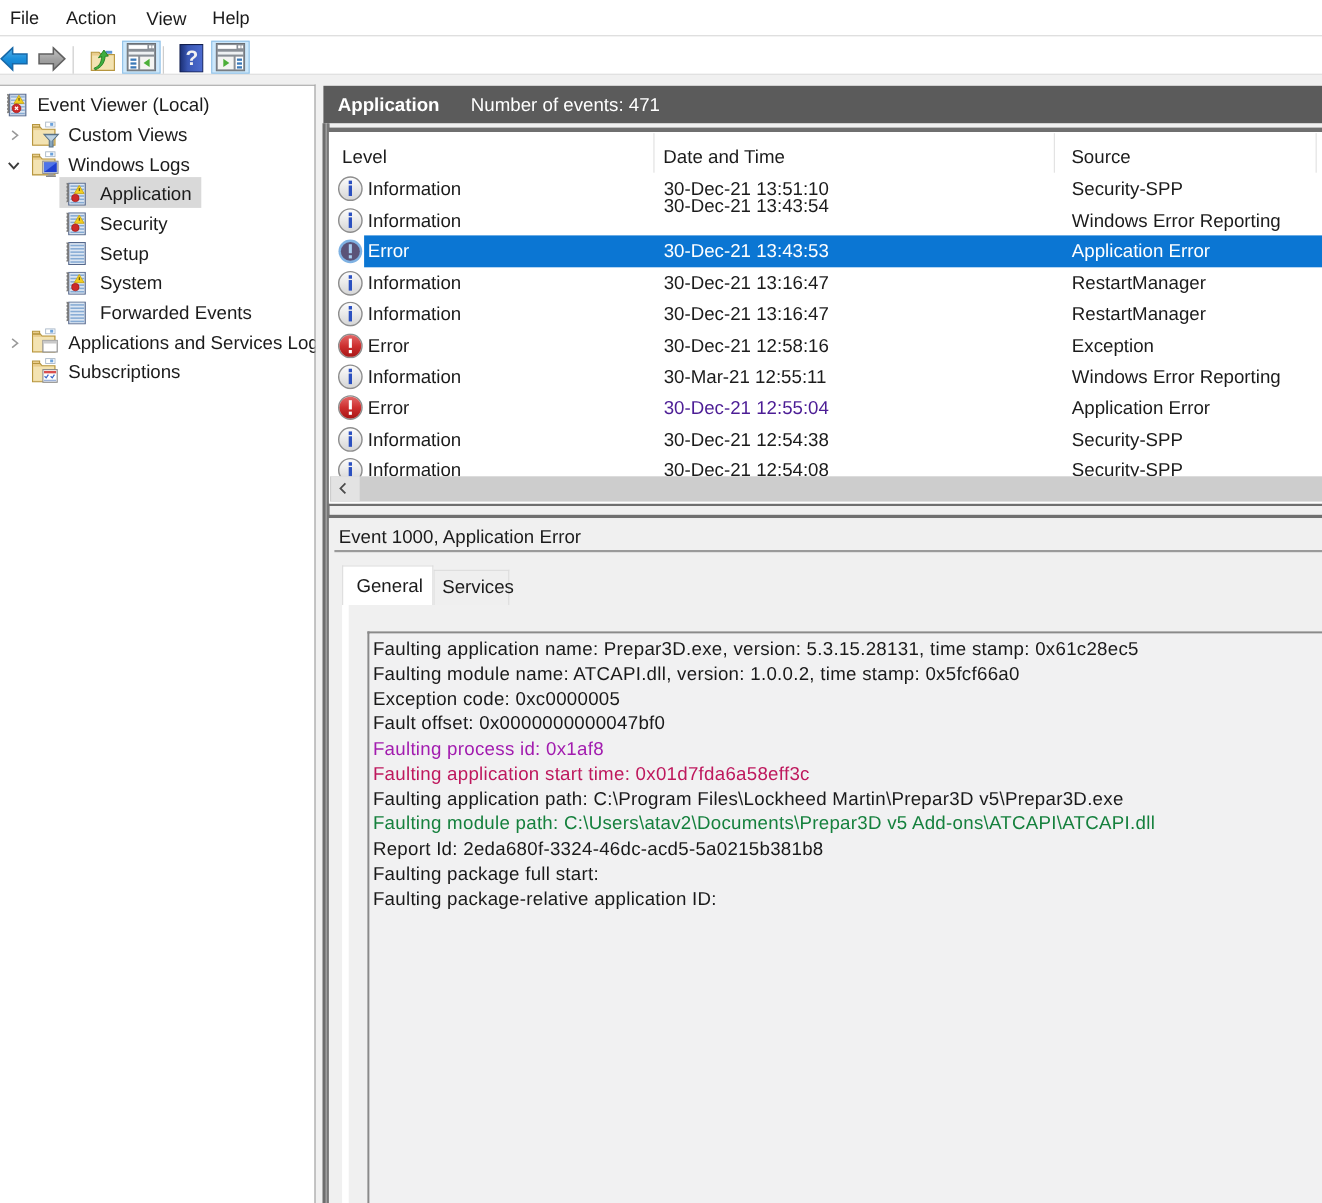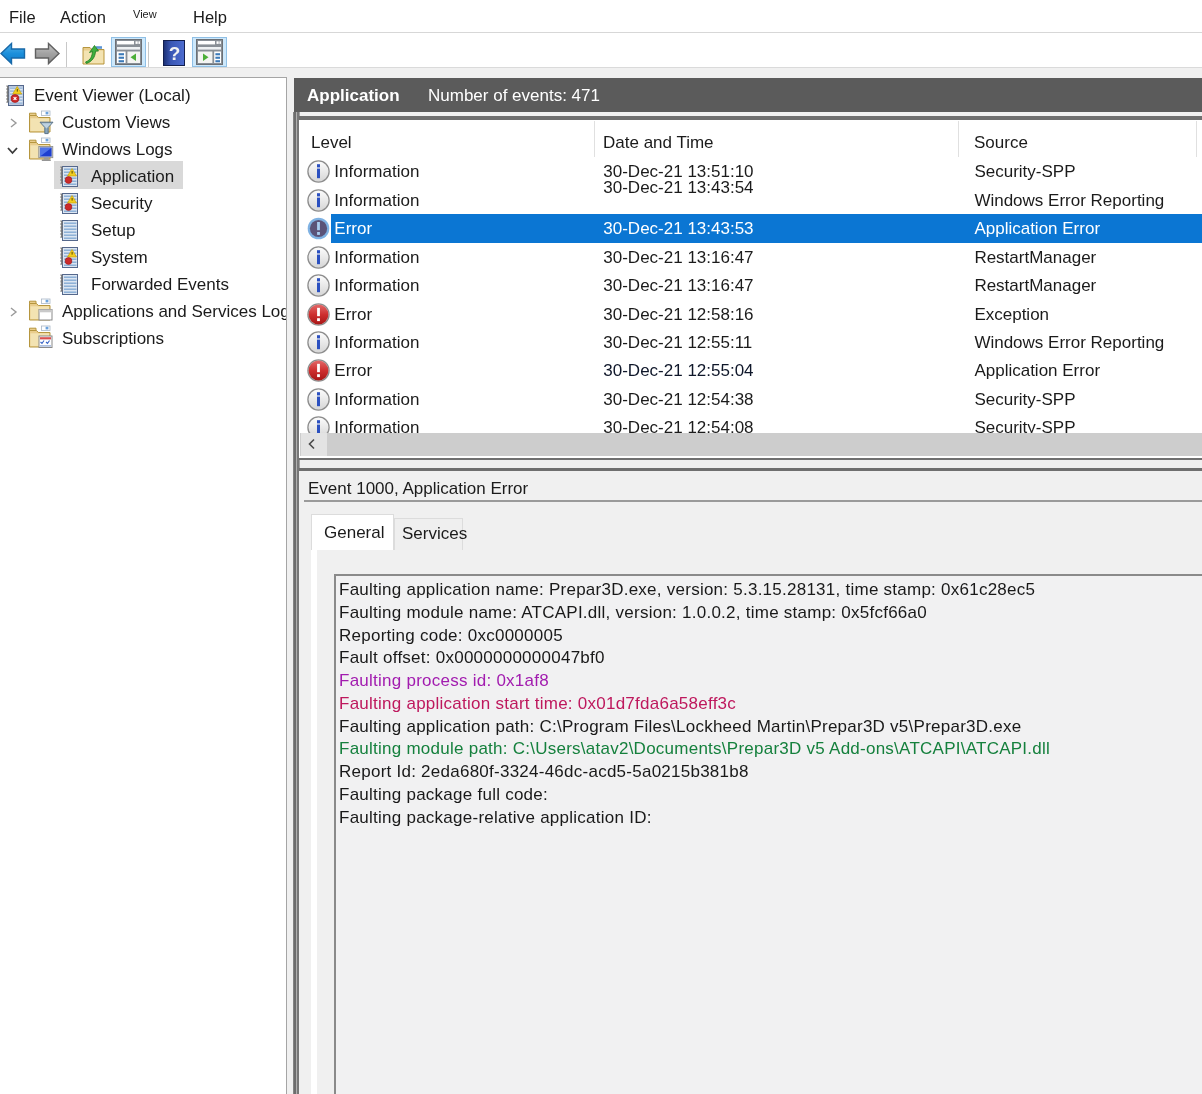--- a/index.html
+++ b/index.html
@@ -9,21 +9,21 @@
   .txt { position:absolute; white-space:nowrap; }
 </style>
 </head>
 <body>
 
 <div class="abs" style="left:0;top:68px;width:1202px;height:1026px;background:#f0f0f0"></div>
 
 <div class="abs" style="left:0;top:0;width:1202px;height:33px;background:#fff;border-bottom:1px solid #d7d7d7"></div>
 <div class="txt" style="left:9px;top:8px;font-size:16.5px">File</div>
 <div class="txt" style="left:60px;top:8px;font-size:16.5px">Action</div>
-<div class="txt" style="left:133px;top:8px;font-size:11px">View</div>
+<div class="txt" style="left:133px;top:8px;font-size:17px">View</div>
 <div class="txt" style="left:193px;top:8px;font-size:16.5px">Help</div>
 
 <div class="abs" style="left:0;top:34px;width:1202px;height:34px;background:#fff;border-bottom:1px solid #dadada"></div>
 
 <svg class="abs" style="left:0;top:42px" width="26" height="24" viewBox="0 0 26 24">
   <defs>
       <linearGradient id="ba" x1="0" y1="0" x2="0" y2="1">
     <stop offset="0" stop-color="#55b1e8"></stop>
         <stop offset="0.5" stop-color="#1b8fdb"></stop>
         <stop offset="1" stop-color="#0c7ac9"></stop>
@@ -340,37 +340,37 @@
         <linearGradient id="ig6" x1="0" y1="0" x2="0" y2="1">
           <stop offset="0" stop-color="#fdfdfd"></stop>
           <stop offset="1" stop-color="#d5d5d5"></stop>
         </linearGradient>
       </defs>
       <circle cx="11.5" cy="11.5" r="10.6" fill="url(#ig6)" stroke="#8e8e8e" stroke-width="1.3"></circle>
       <rect x="10" y="4.2" width="3" height="3.2" fill="#2b50c0"></rect>
       <rect x="10" y="8.6" width="3" height="9.6" fill="#2b50c0"></rect>
     </svg>
     <div class="txt" style="left:334.3px;top:332.94000000000005px;color:#1b1b1b">Information</div>
-    <div class="txt" style="left:603.3px;top:332.94000000000005px;color:#1b1b1b">30-Dec-21 12:55:11</div>
+    <div class="txt" style="left:603.3px;top:332.94000000000005px;color:#1b1b1b">30-Mar-21 12:55:11</div>
     <div class="txt" style="left:974.4px;top:332.94000000000005px;color:#1b1b1b">Windows Error Reporting</div>
     <svg class="abs" style="left:306.7px;top:359.38px" width="23" height="23" viewBox="0 0 23 23">
       <defs>
         <linearGradient id="eg7" x1="0" y1="0" x2="0" y2="1">
           <stop offset="0" stop-color="#e26868"></stop>
           <stop offset="0.5" stop-color="#ce2f2f"></stop>
           <stop offset="1" stop-color="#a81616"></stop>
         </linearGradient>
       </defs>
       <circle cx="11.5" cy="11.5" r="10.6" fill="#e6e6e6" stroke="#8e8e8e" stroke-width="1.3"></circle>
       <circle cx="11.5" cy="11.5" r="9.9" fill="url(#eg7)"></circle>
       <rect x="10.1" y="4.8" width="2.8" height="8.4" fill="#fff"></rect>
       <rect x="10.1" y="15.2" width="2.8" height="2.9" fill="#fff"></rect>
     </svg>
     <div class="txt" style="left:334.3px;top:361.38px;color:#1b1b1b">Error</div>
-    <div class="txt" style="left:603.3px;top:361.38px;color:#0f172a">30-Dec-21 12:55:04</div>
+    <div class="txt" style="left:603.3px;top:361.38px;color:#4c1d95">30-Dec-21 12:55:04</div>
     <div class="txt" style="left:974.4px;top:361.38px;color:#1b1b1b">Application Error</div>
     <svg class="abs" style="left:306.7px;top:387.82000000000005px" width="23" height="23" viewBox="0 0 23 23">
       <defs>
         <linearGradient id="ig8" x1="0" y1="0" x2="0" y2="1">
           <stop offset="0" stop-color="#fdfdfd"></stop>
           <stop offset="1" stop-color="#d5d5d5"></stop>
         </linearGradient>
       </defs>
       <circle cx="11.5" cy="11.5" r="10.6" fill="url(#ig8)" stroke="#8e8e8e" stroke-width="1.3"></circle>
       <rect x="10" y="4.2" width="3" height="3.2" fill="#2b50c0"></rect>
@@ -412,22 +412,22 @@
 <div class="txt" style="left:324px;top:522.5px">General</div>
 
 <div class="abs" style="left:311px;top:550px;width:6.2px;height:544px;background:#fff"></div>
 
 <div class="abs" style="left:334px;top:573.5px;width:868px;height:2.6px;background:#8a8a8a"></div>
 <div class="abs" style="left:334px;top:573.5px;width:2.4px;height:520.5px;background:#8a8a8a"></div>
 <div class="abs" style="left:336.4px;top:576.1px;width:865.6px;height:517.9px;background:#f1f1f2"></div>
 <div id="detail">
     <div class="txt" style="left:339px;top:580px;color:#191919;letter-spacing:0.25px">Faulting application name: Prepar3D.exe, version: 5.3.15.28131, time stamp: 0x61c28ec5</div>
     <div class="txt" style="left:339px;top:602.75px;color:#191919;letter-spacing:0.25px">Faulting module name: ATCAPI.dll, version: 1.0.0.2, time stamp: 0x5fcf66a0</div>
-    <div class="txt" style="left:339px;top:625.5px;color:#191919;letter-spacing:0.25px">Reporting code: 0xc0000005</div>
+    <div class="txt" style="left:339px;top:625.5px;color:#191919;letter-spacing:0.25px">Exception code: 0xc0000005</div>
     <div class="txt" style="left:339px;top:648.25px;color:#191919;letter-spacing:0.25px">Fault offset: 0x0000000000047bf0</div>
     <div class="txt" style="left:339px;top:671px;color:#a21caf;letter-spacing:0.25px">Faulting process id: 0x1af8</div>
     <div class="txt" style="left:339px;top:693.75px;color:#be185d;letter-spacing:0.25px">Faulting application start time: 0x01d7fda6a58eff3c</div>
     <div class="txt" style="left:339px;top:716.5px;color:#191919;letter-spacing:0.25px">Faulting application path: C:\Program Files\Lockheed Martin\Prepar3D v5\Prepar3D.exe</div>
     <div class="txt" style="left:339px;top:739.25px;color:#15803d;letter-spacing:0.25px">Faulting module path: C:\Users\atav2\Documents\Prepar3D v5 Add-ons\ATCAPI\ATCAPI.dll</div>
     <div class="txt" style="left:339px;top:762px;color:#191919;letter-spacing:0.25px">Report Id: 2eda680f-3324-46dc-acd5-5a0215b381b8</div>
-    <div class="txt" style="left:339px;top:784.75px;color:#191919;letter-spacing:0.25px">Faulting package full code:</div>
+    <div class="txt" style="left:339px;top:784.75px;color:#191919;letter-spacing:0.25px">Faulting package full start:</div>
     <div class="txt" style="left:339px;top:807.5px;color:#191919;letter-spacing:0.25px">Faulting package-relative application ID:</div>
   </div>
 
 </body></html>

